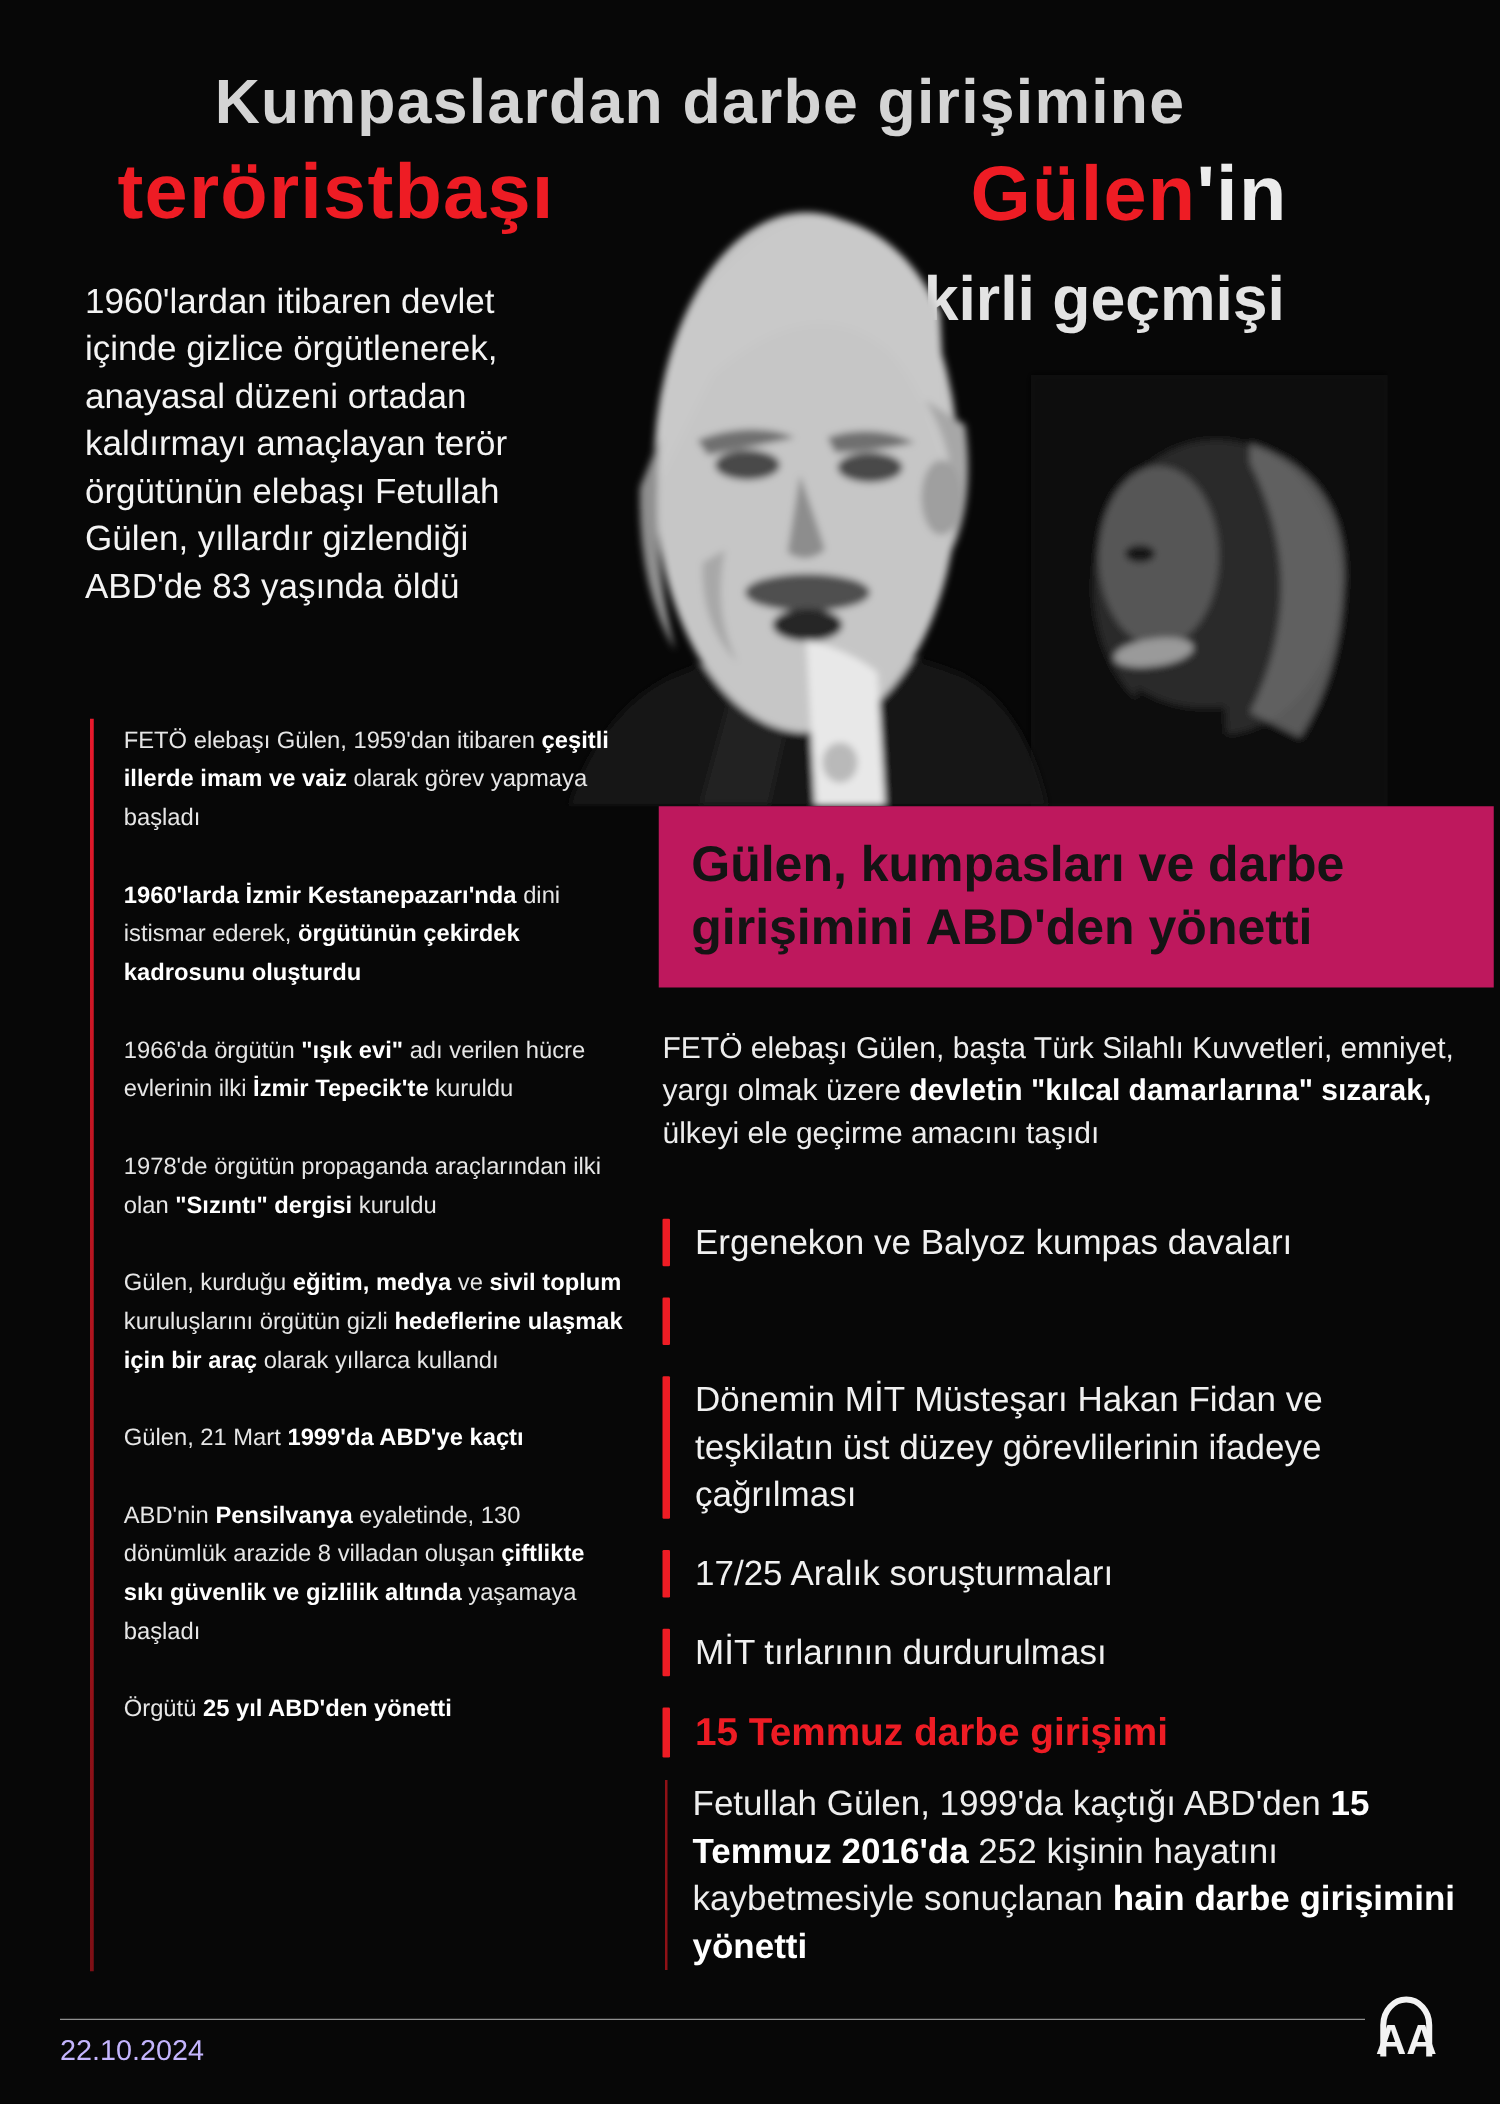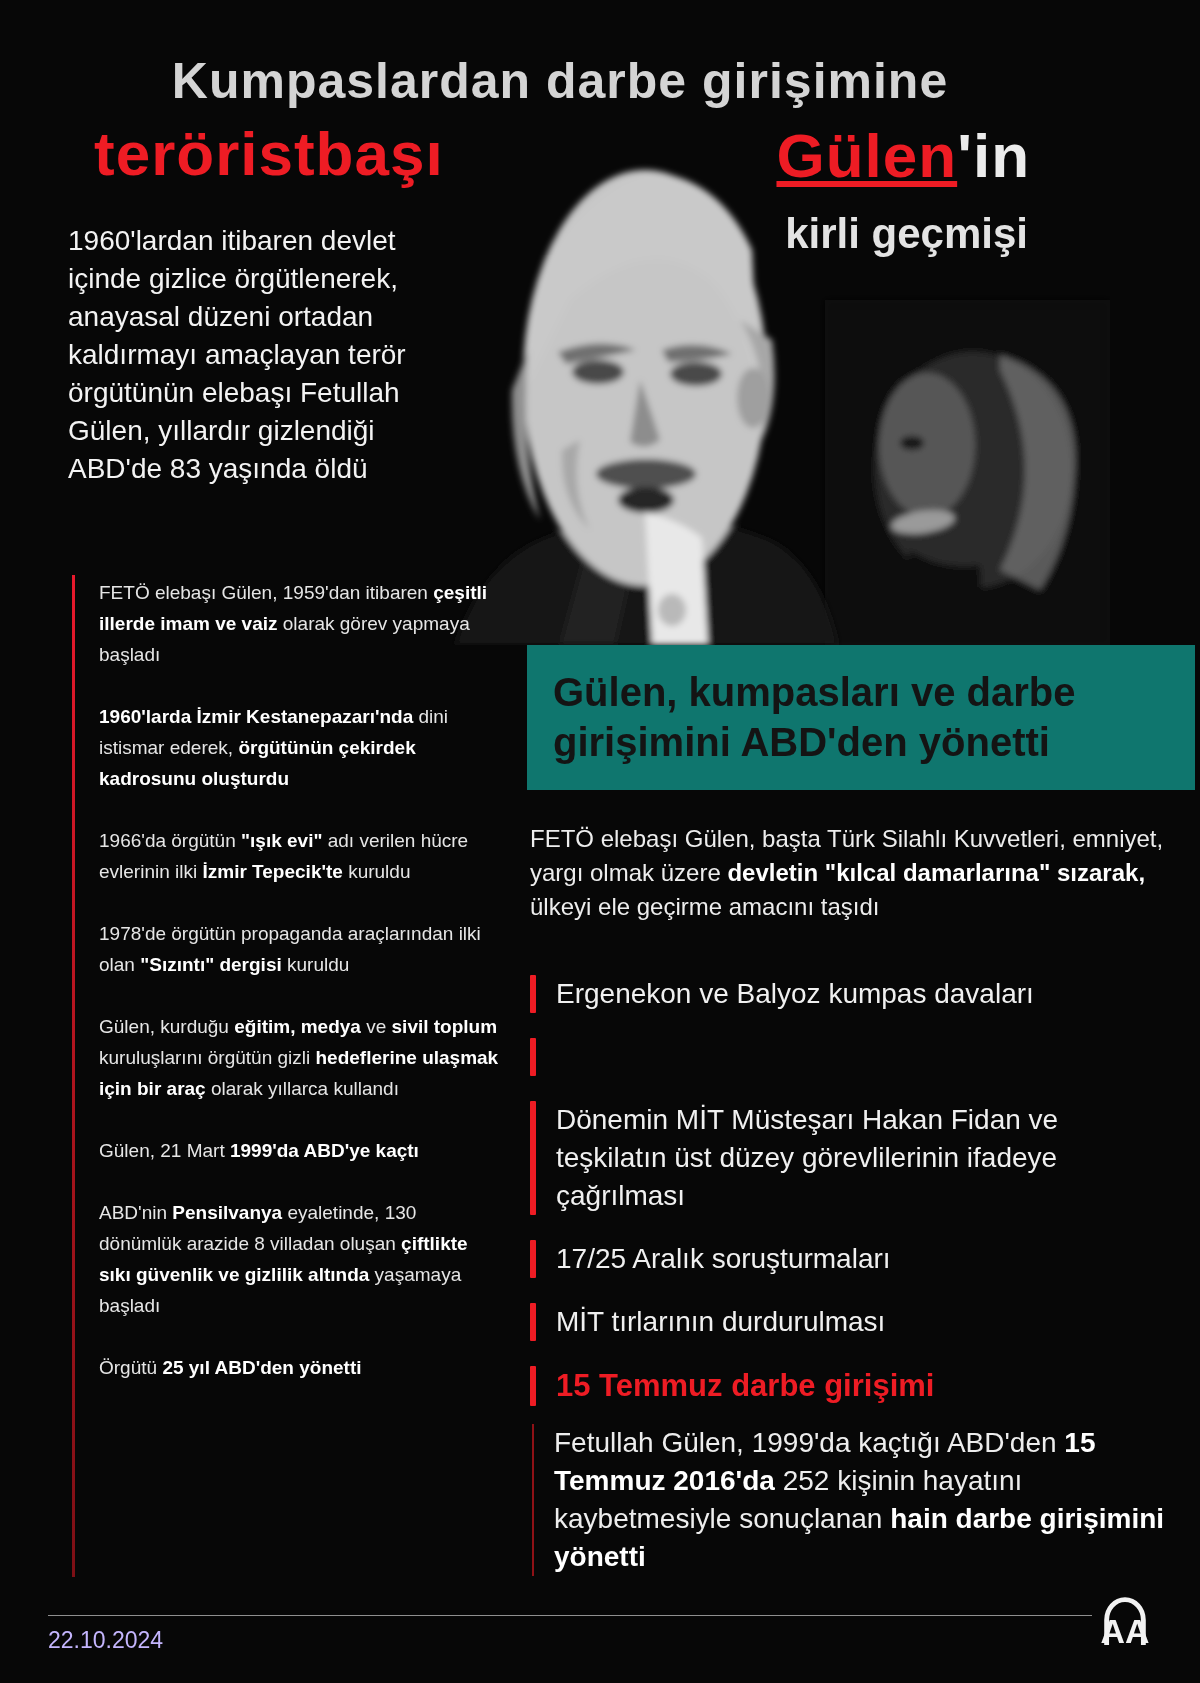--- a/index.html
+++ b/index.html
@@ -8,37 +8,37 @@
     overflow:hidden;font-family:"Liberation Sans",sans-serif;color:#e9e9e9;
   }
   .abs{position:absolute;}
   .b{font-weight:bold;color:#ffffff;}
 
   
   .title-line1{top:52px;left:0;width:1120px;text-align:center;
     font-size:50px;font-weight:700;color:#d4d4d4;letter-spacing:1px;}
   .title-red{top:118px;left:94px;font-size:62px;font-weight:800;color:#ee1c24;letter-spacing:1px;}
   .title-name{top:120px;right:170px;font-size:62px;font-weight:800;letter-spacing:1px;}
-  .title-name .red{color:#ee1c24;text-decoration:underline;}
+  .title-name .red{color:#ee1c24;}
   .title-name .white{color:#ececec;}
-  .title-sub{top:210px;right:172px;font-size:42px;font-weight:700;color:#e3e3e3;text-align:center;}
+  .title-sub{top:210px;right:172px;font-size:50px;font-weight:700;color:#e3e3e3;text-align:center;}
 
   
   .photos{top:140px;left:440px;width:670px;height:505px;}
 
   
   .intro{top:222px;left:68px;width:402px;font-size:28px;line-height:38px;color:#f3f3f3;}
   .timeline-line{top:575px;left:72px;width:3px;height:1002px;
     background:linear-gradient(#e8192c,#a3131b 60%,#7d0f15);}
   .timeline{top:575px;left:99px;width:402px;padding-top:2px;}
   .t-item{font-size:19px;line-height:31px;color:#e6e6e6;margin-bottom:31px;}
   .t-item .b{color:#ffffff;}
 
   
-  .gray-box{top:645px;left:527px;width:668px;height:145px;background:#0f766e;
+  .gray-box{top:645px;left:527px;width:668px;height:145px;background:#be185d;
     box-sizing:border-box;padding:22px 26px 0 26px;}
   .gray-box .box-title{font-size:40px;line-height:50px;font-weight:800;color:#141414;}
   .r-para{top:822px;left:530px;width:645px;font-size:24px;line-height:34px;color:#ededed;}
   .bullets{top:975px;left:530px;width:645px;}
   .bullet{display:flex;gap:20px;margin-bottom:25px;}
   .bullet .bar{flex:0 0 6px;background:#ee1c24;border-radius:1px;min-height:38px;}
   .bullet .txt{font-size:28px;line-height:38px;color:#f0f0f0;max-width:575px;}
   .bullet.hl .txt{color:#ee1c24;font-weight:800;font-size:31px;line-height:40px;}
   .closing{top:1424px;left:532px;width:620px;border-left:2px solid #8f1116;
     padding-left:20px;font-size:28px;line-height:38px;color:#ededed;}

